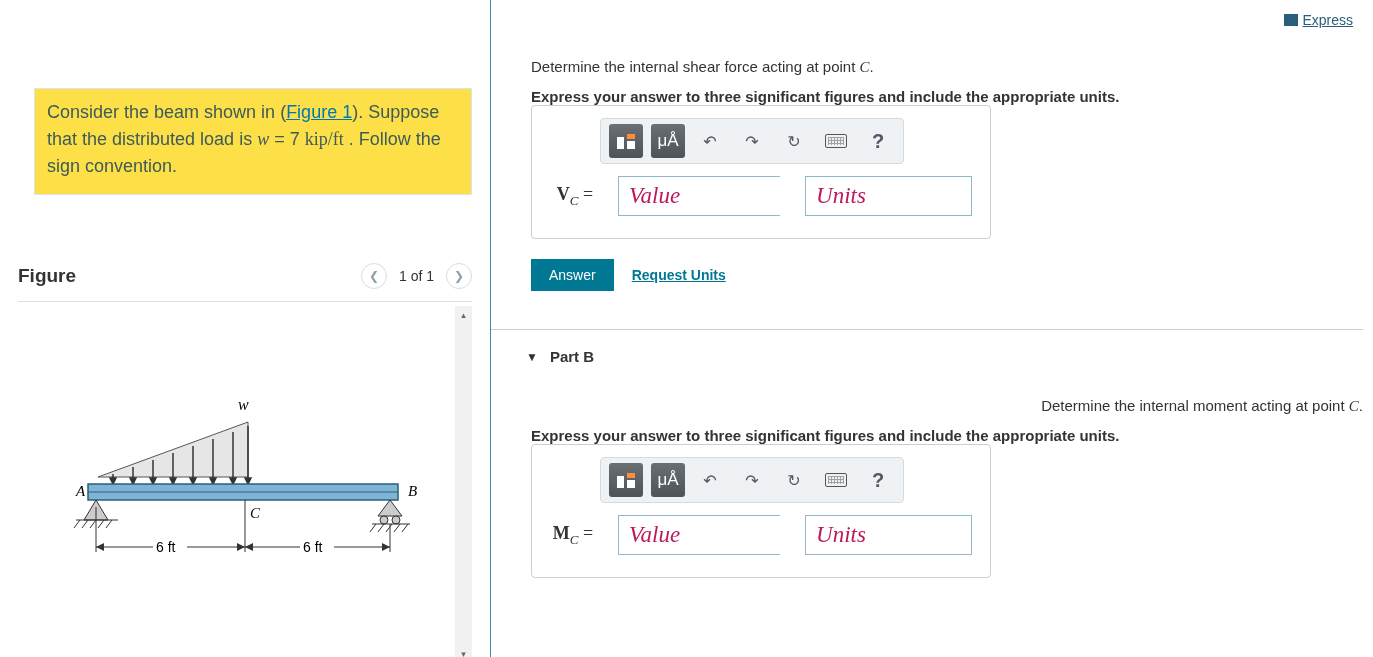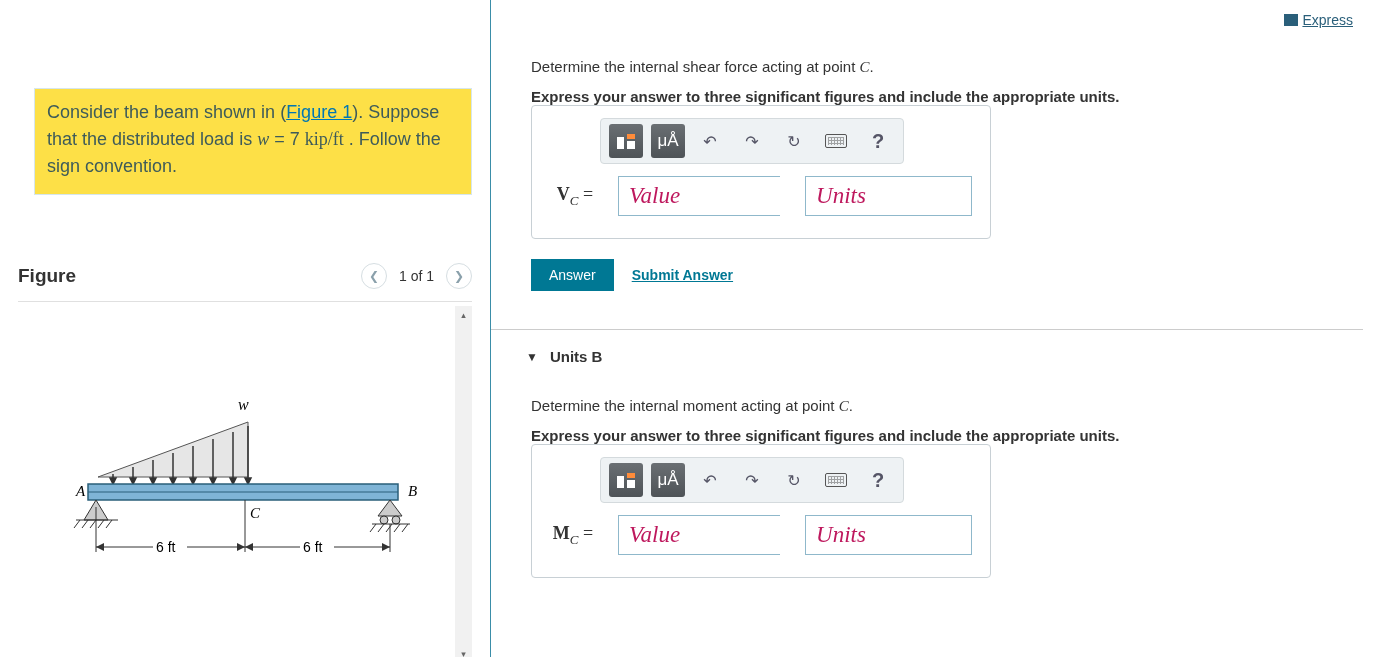--- a/index.html
+++ b/index.html
@@ -364,31 +364,31 @@
         <div class="eq-label">
           <span style="font-weight:bold;">V</span><span class="sub">C</span> =
         </div>
         <div class="ans-field value-f">Value</div>
         <div class="ans-field units-f">Units</div>
       </div>
     </div>
 
     <div class="action-row">
       <button class="submit-btn">Answer</button>
-      <a class="request-ans">Submit Answer</a>
+      <a class="request-ans">Request Units</a>
     </div>
 
     <hr class="part-sep">
 
     <div class="part-header">
       <span class="part-caret">▼</span>
-      <span>Units B</span>
-    </div>
-
-    <div class="prompt" style="margin-top:20px;">
+      <span>Part B</span>
+    </div>
+
+    <div class="prompt" style="margin-top:20px;text-align:right;">
       <span>Determine the internal moment acting at point </span><span style="font-style:italic;font-family:'Times New Roman',serif;">C</span><span>.</span>
     </div>
     <div class="subprompt">Express your answer to three significant figures and include the appropriate units.</div>
 
     <div class="answer-box">
       <div class="toolbar">
         <div class="tb-btn dark">
           <span class="templates-icon">
             <span class="bar1"></span>
             <span class="stack">

